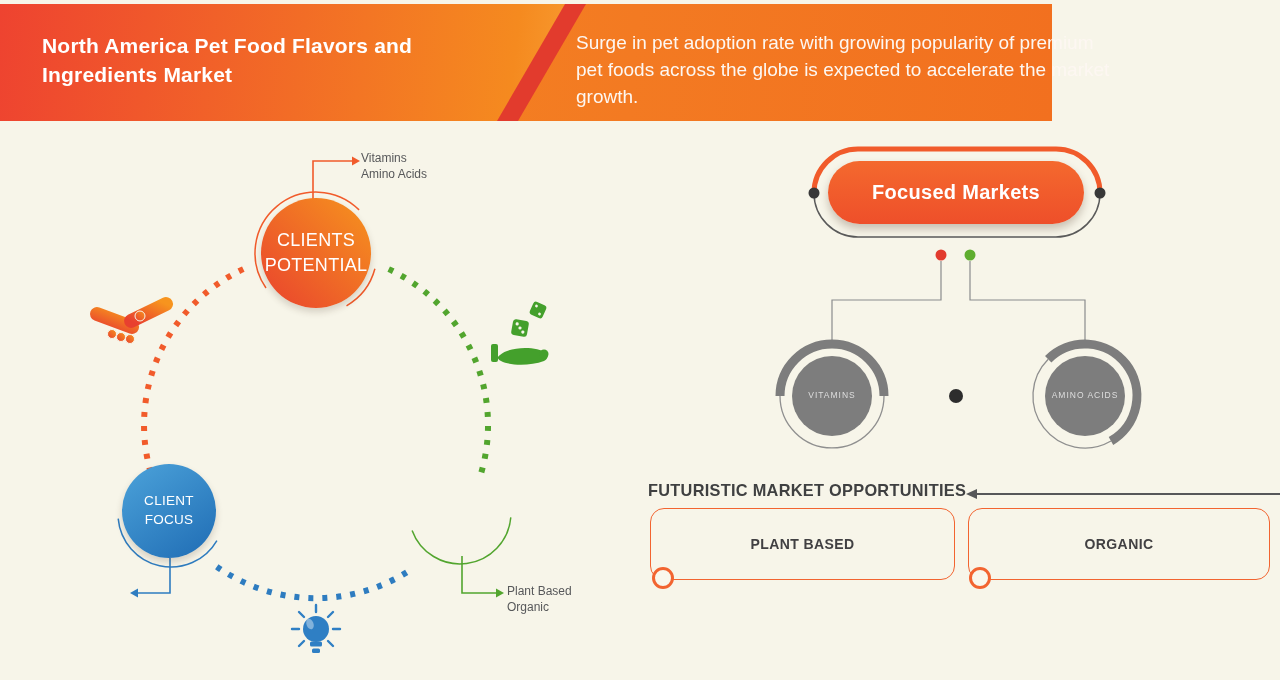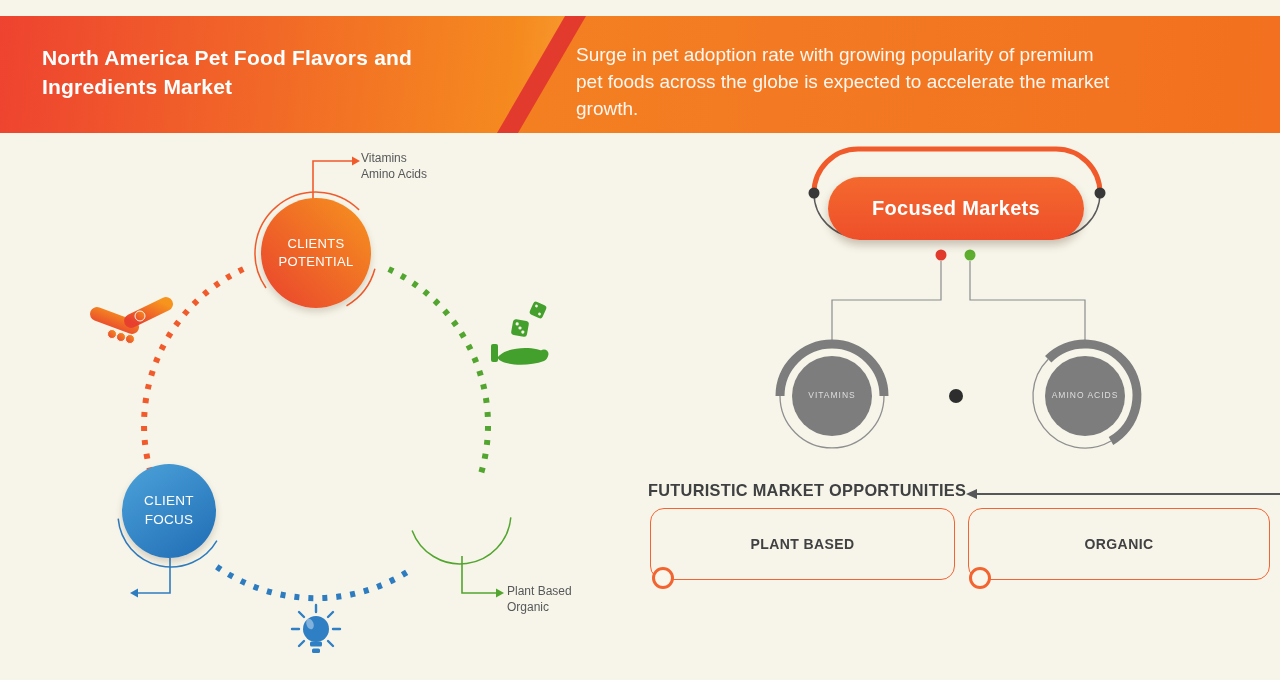--- a/index.html
+++ b/index.html
@@ -1,58 +1,58 @@
 <!DOCTYPE html>
 <html><head>
 <meta charset="utf-8">
 <style>
   html,body{margin:0;padding:0;}
   body{font-family:"Liberation Sans",sans-serif;background:#e9e7dd;}
   .canvas{position:relative;width:1280px;height:680px;background:#f7f5e9;overflow:hidden;}
 
   
-  .header{position:absolute;left:0;top:16px;width:1280px;height:117px;
+  .header{position:absolute;left:0;top:4px;width:1052px;height:117px;
           background:linear-gradient(95deg,#f68b20 0%,#f37a22 60%,#f2701f 100%);}
   .header-left{position:absolute;left:0;top:0;width:600px;height:117px;
           background:linear-gradient(96deg,#ee4330 0%,#f58a1f 85%,#f9a238 100%);
           clip-path:polygon(0 0,565px 0,497px 117px,0 117px);}
   .header-stripe{position:absolute;left:0;top:0;width:640px;height:117px;background:#e23b2d;
           clip-path:polygon(560px 0,586px 0,518px 117px,492px 117px);}
   .title{position:absolute;left:42px;top:28px;width:460px;color:#ffffff;
          font-size:21px;font-weight:bold;line-height:1.38;letter-spacing:.2px;}
   .subtitle{position:absolute;left:576px;top:26px;width:670px;color:#fdf7f2;
          font-size:19px;font-weight:400;line-height:1.42;}
 
   .pre{white-space:pre-line;}
 
   
   .art{position:absolute;left:0;top:0;width:1280px;height:680px;pointer-events:none;}
 
   
   .node{position:absolute;border-radius:50%;display:flex;align-items:center;justify-content:center;
         color:#fff;text-align:center;font-weight:500;letter-spacing:.3px;
         box-shadow:0 4px 7px rgba(60,40,20,.18);}
-  .node-cp{left:261px;top:198px;width:110px;height:110px;font-size:13px;line-height:1.4;
+  .node-cp{left:261px;top:198px;width:110px;height:110px;font-size:18px;line-height:1.4;
         background:linear-gradient(45deg,#e9422e 0%,#f6941e 100%);}
   .node-cf{left:122px;top:464px;width:94px;height:94px;font-size:13.5px;line-height:1.4;
         background:linear-gradient(145deg,#4aa0d8 5%,#1f6cb4 100%);}
   .node-hb{left:417px;top:465px;width:90px;height:90px;font-size:13.5px;line-height:1.4;
         background:linear-gradient(115deg,#3a9a33 5%,#8bc63e 100%);}
 
   .callout{position:absolute;color:#57585a;font-size:12px;line-height:1.32;}
   .callout-cp{left:361px;top:151px;}
   .callout-cf{left:42px;top:569px;width:90px;text-align:center;}
   .callout-hb{left:507px;top:584px;}
 
   
   .pill{position:absolute;left:828px;top:161px;width:256px;height:63px;border-radius:32px;
         background:linear-gradient(180deg,#f4692e 0%,#ee4f2a 100%);
         box-shadow:0 5px 8px rgba(60,30,10,.25);
         display:flex;align-items:center;justify-content:center;color:#fff;
-        font-size:20px;font-weight:bold;letter-spacing:.3px;margin-top:16px;}
+        font-size:20px;font-weight:bold;letter-spacing:.3px;}
   .gray-label{position:absolute;width:100px;text-align:center;color:#dedede;
         font-size:8.5px;letter-spacing:1px;font-weight:500;}
   .gray-label-vit{left:782px;top:390px;}
   .gray-label-amino{left:1035px;top:390px;}
 
   
   .opp-heading{position:absolute;left:648px;top:481px;color:#3f4041;font-size:17px;
         font-weight:600;letter-spacing:.3px;transform:scaleX(.96);transform-origin:left center;}
   .opp-box{position:absolute;top:508px;height:70px;border:1.6px solid #f26430;border-radius:14px;
         display:flex;align-items:center;justify-content:center;color:#414042;

